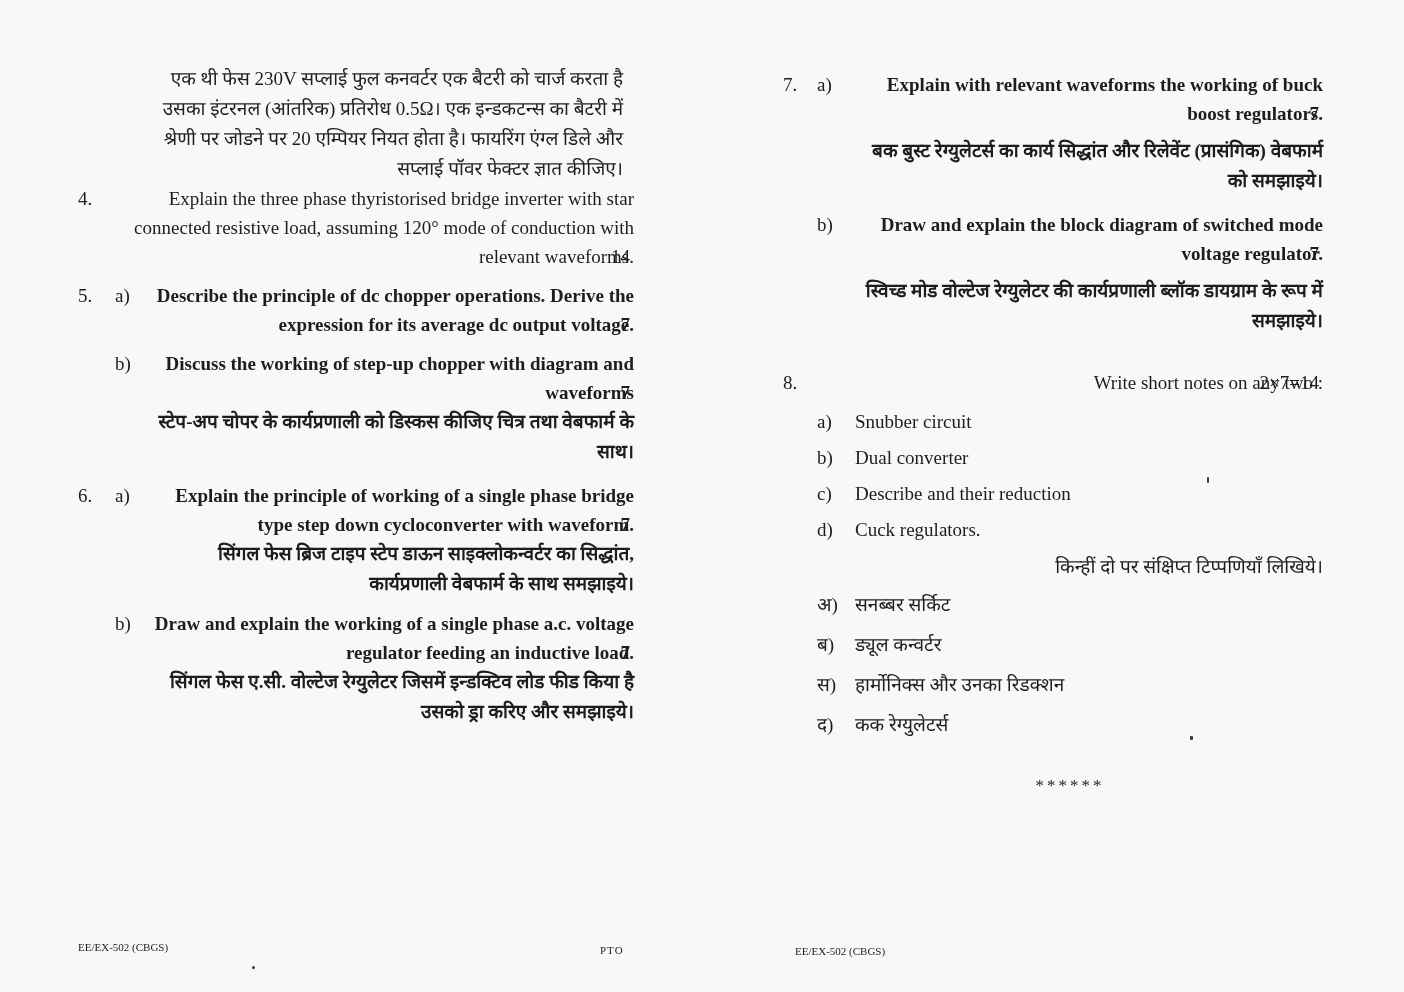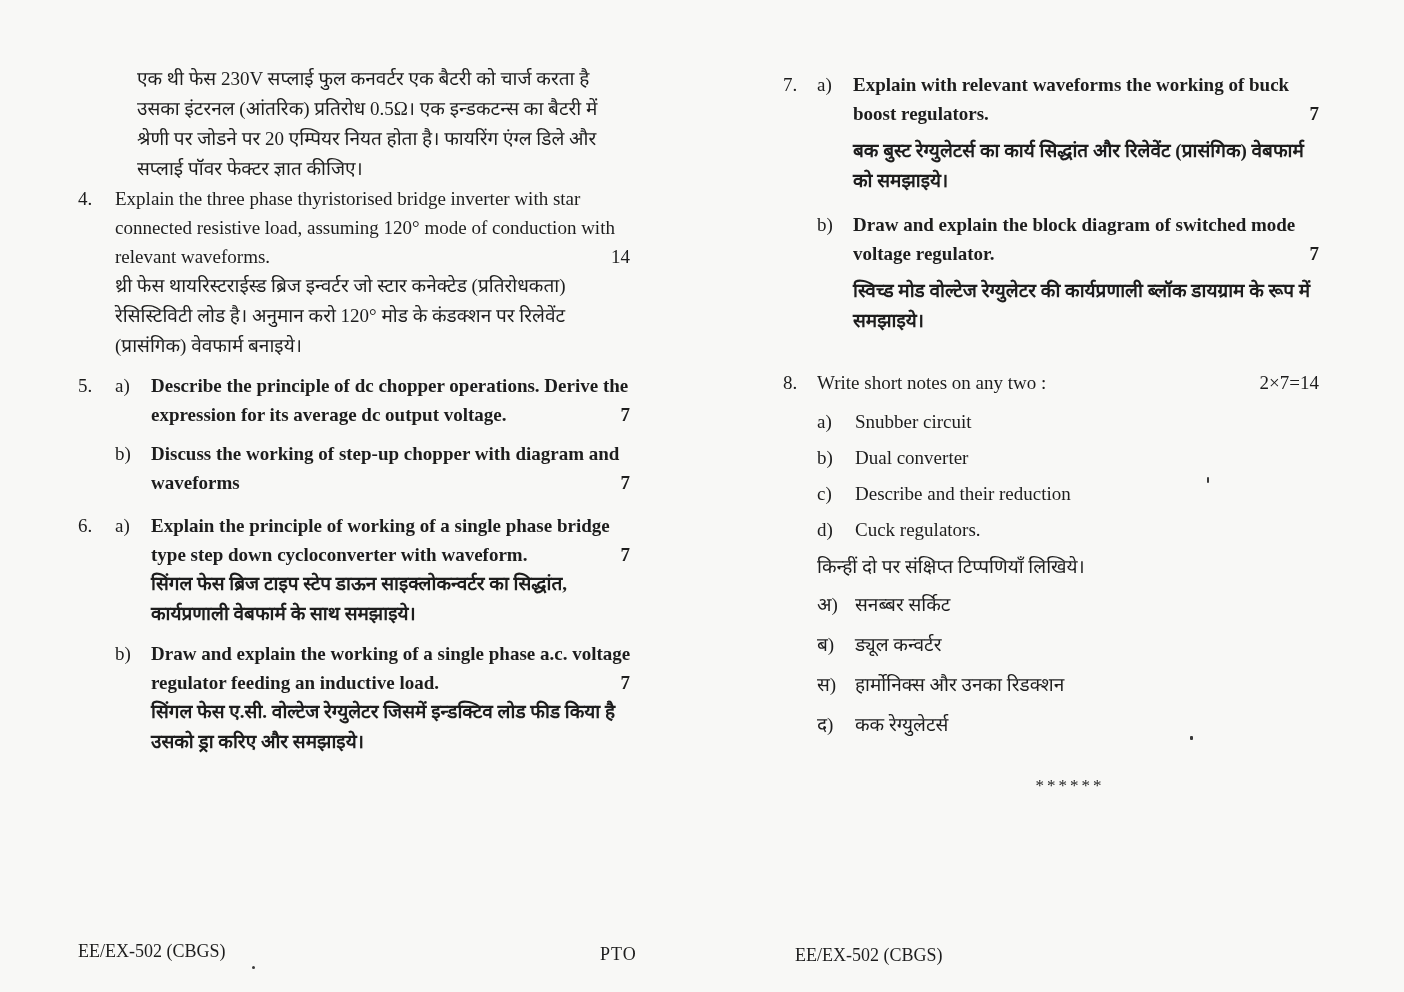--- a/index.html
+++ b/index.html
@@ -5,21 +5,21 @@
   html,body{margin:0;padding:0;}
   body{
     width:1404px;height:992px;position:relative;overflow:hidden;
     background:#f8f8f6;
     font-family:"Liberation Serif","DejaVu Serif",serif;
     color:#1d1d1d;
   }
   .page{position:absolute;}
   .page-left{left:78px;top:64px;width:556px;}
   .page-right{left:783px;top:70px;width:540px;}
-  p{margin:0;}
+  p{margin:0;text-align:right;}
   .en{font-size:19px;line-height:29px;}
   .hi{font-size:19px;line-height:30px;}
   .rel{position:relative;}
   .marks{position:absolute;right:4px;bottom:0;font-size:19px;}
   .q{display:flex;align-items:flex-start;}
   .qnum{width:37px;flex:none;font-size:19px;line-height:29px;}
   .qbody{flex:1;min-width:0;}
   .part{display:flex;align-items:flex-start;}
   .plett{width:36px;flex:none;font-size:19px;line-height:29px;}
   .pbody{flex:1;min-width:0;font-weight:bold;}
@@ -29,57 +29,57 @@
   .part + .part{margin-top:10px;}
   .q8-header{position:relative;margin-bottom:10px;}
   .optrow{display:flex;align-items:flex-start;margin-bottom:7px;}
   .optrow .plett{width:38px;line-height:29px;}
   .optrow .en{line-height:29px;}
   .hi-heading{margin-top:8px;margin-bottom:8px;}
   .optrow-hi{display:flex;align-items:flex-start;margin-bottom:10px;}
   .optrow-hi .plett{width:38px;line-height:30px;}
   .stars{margin-top:26px;margin-left:34px;width:506px;text-align:center;
          font-size:17px;letter-spacing:3px;}
-  .footer-item{position:absolute;font-size:18px;}
+  .footer-item{position:absolute;font-size:11px;}
   .footer-left-code{left:78px;top:941px;}
   .footer-pto{left:600px;top:944px;letter-spacing:1px;}
   .footer-right-code{left:795px;top:945px;}
   .speck{position:absolute;background:#3a3a3a;border-radius:50%;}
   .speck-a{left:252px;top:966px;width:3px;height:3px;}
   .speck-b{left:1207px;top:477px;width:2px;height:6px;border-radius:1px;}
   .speck-c{left:1190px;top:736px;width:3px;height:4px;border-radius:1px;}
 </style>
 </head>
 <body>
 
 <div class="page page-left">
 
   <p class="hi intro">एक थी फेस 230V सप्लाई फुल कनवर्टर एक बैटरी को चार्ज करता है उसका इंटरनल (आंतरिक) प्रतिरोध 0.5Ω। एक इन्डकटन्स का बैटरी में श्रेणी पर जोडने पर 20 एम्पियर नियत होता है। फायरिंग एंग्ल डिले और सप्लाई पॉवर फेक्टर ज्ञात कीजिए।</p>
 
   <div class="q q4">
     <div class="qnum">4.</div>
     <div class="qbody">
       <p class="en rel"><span>Explain the three phase thyristorised bridge inverter with star connected resistive load, assuming 120° mode of conduction with relevant waveforms.</span><span class="marks">14</span></p>
-      <p class="hi">थ्री फेस थायरिस्टराईस्ड ब्रिज इन्वर्टर जो स्टार कनेक्टेड (प्रतिरोधकता) रेसिस्टिविटी लोड है। अनुमान करो 120° मोड के कंडक्शन पर रिलेवेंट (प्रासंगिक) वेवफार्म बनाइये।</p>
     </div>
   </div>
 
   <div class="q q5">
     <div class="qnum">5.</div>
     <div class="qbody">
       <div class="part">
         <div class="plett">a)</div>
         <div class="pbody">
           <p class="en rel"><span>Describe the principle of dc chopper operations. Derive the expression for its average dc output voltage.</span><span class="marks">7</span></p>
         </div>
       </div>
       <div class="part">
         <div class="plett">b)</div>
         <div class="pbody">
           <p class="en rel"><span>Discuss the working of step-up chopper with diagram and waveforms</span><span class="marks">7</span></p>
+          <p class="hi">स्टेप-अप चोपर के कार्यप्रणाली को डिस्कस कीजिए चित्र तथा वेबफार्म के साथ।</p>
         </div>
       </div>
     </div>
   </div>
 
   <div class="q">
     <div class="qnum">6.</div>
     <div class="qbody">
       <div class="part">
         <div class="plett">a)</div>

